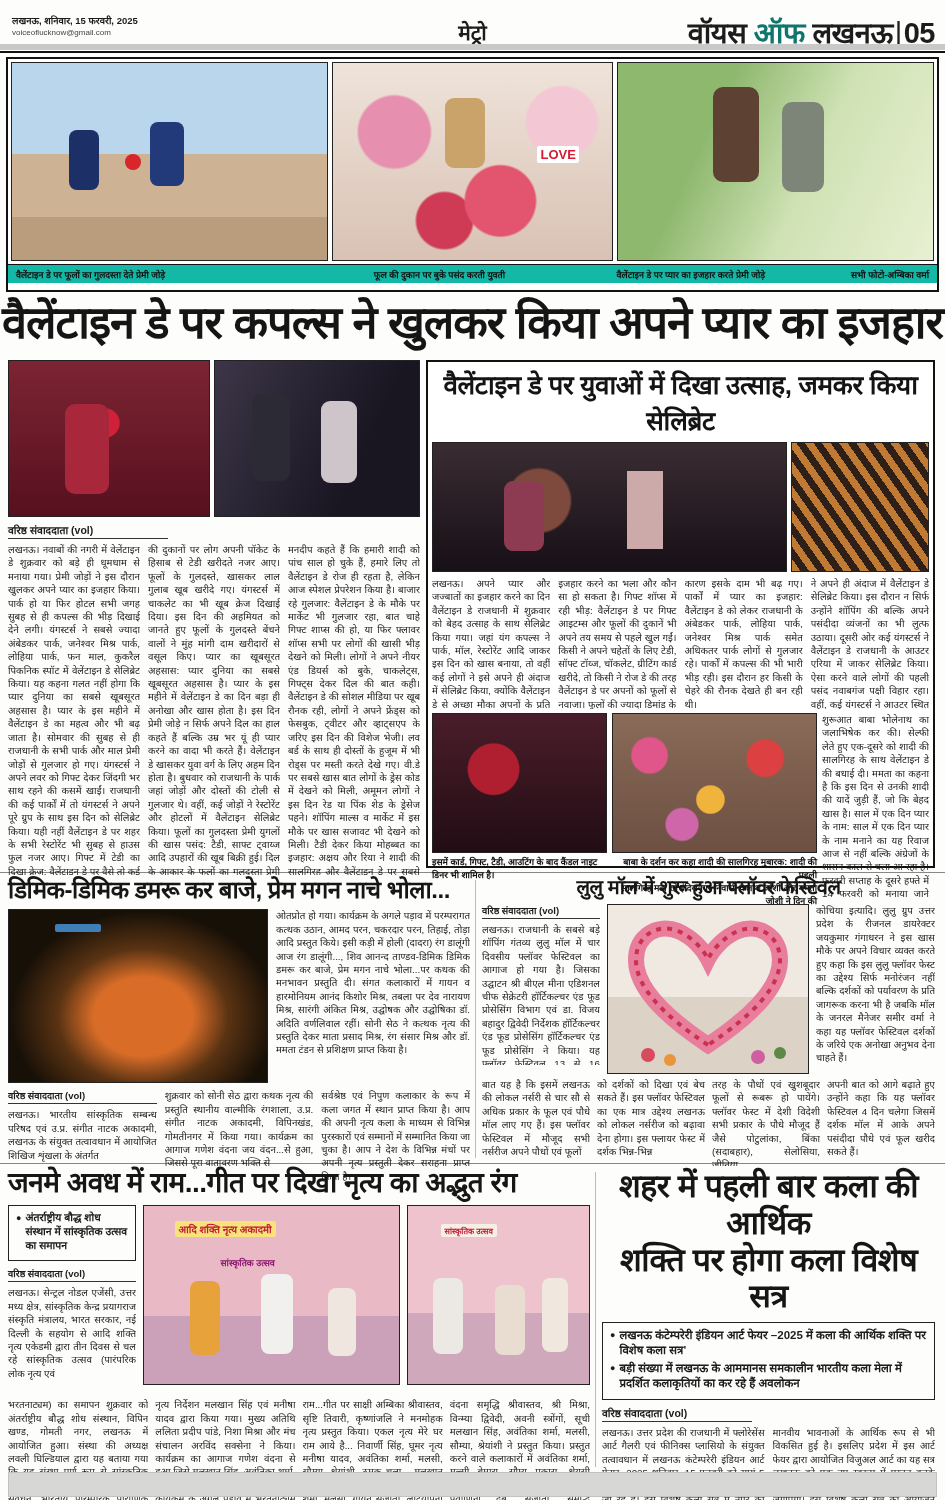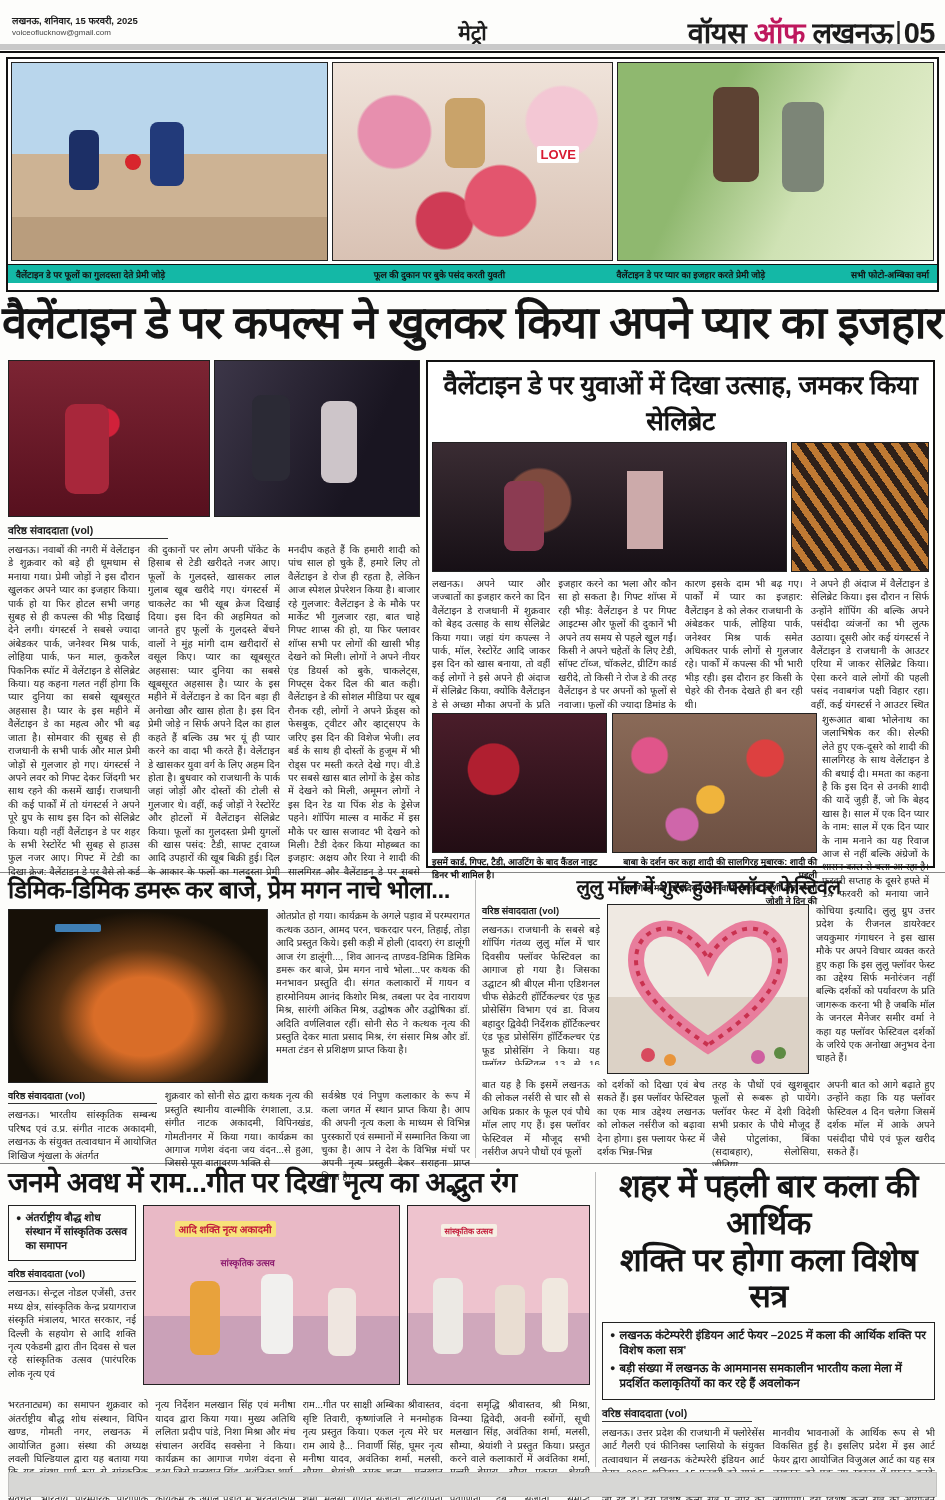--- a/index.html
+++ b/index.html
@@ -4,21 +4,21 @@
 <style>
   html,body{margin:0;padding:0;background:#e8e8e6;}
   #page{position:relative;width:945px;height:1500px;background:#fdfdfb;margin:0 auto;
         font-family:"Liberation Sans",sans-serif;color:#1c1c1c;overflow:hidden;}
   .abs{position:absolute;}
   
   .hdr-small{font-size:9.5px;font-weight:700;line-height:1.5;}
   .hdr-email{font-size:8px;color:#444;font-weight:400;}
   .hdr-section{font-size:21px;font-weight:800;}
   .masthead{font-size:29px;font-weight:800;letter-spacing:-0.5px;white-space:nowrap;}
-  .masthead .of{color:#be185d;}
+  .masthead .of{color:#0f766e;}
   .masthead .sep{font-weight:400;color:#222;margin:0 2px;}
   .rule-gray{background:#c9c9c9;}
   .rule-black{background:#111;}
   
   .frame{border:2px solid #111;background:#fff;}
   .photo{border:1px solid #222;position:relative;overflow:hidden;}
   .cap{font-size:9px;font-weight:700;color:#111;}
   .capbar{display:flex;align-items:center;border-top:1.5px solid #111;background:#14b8a6;}
   
   .h-main{font-size:45px;font-weight:800;letter-spacing:-1px;line-height:1.1;color:#151515;white-space:nowrap;}

